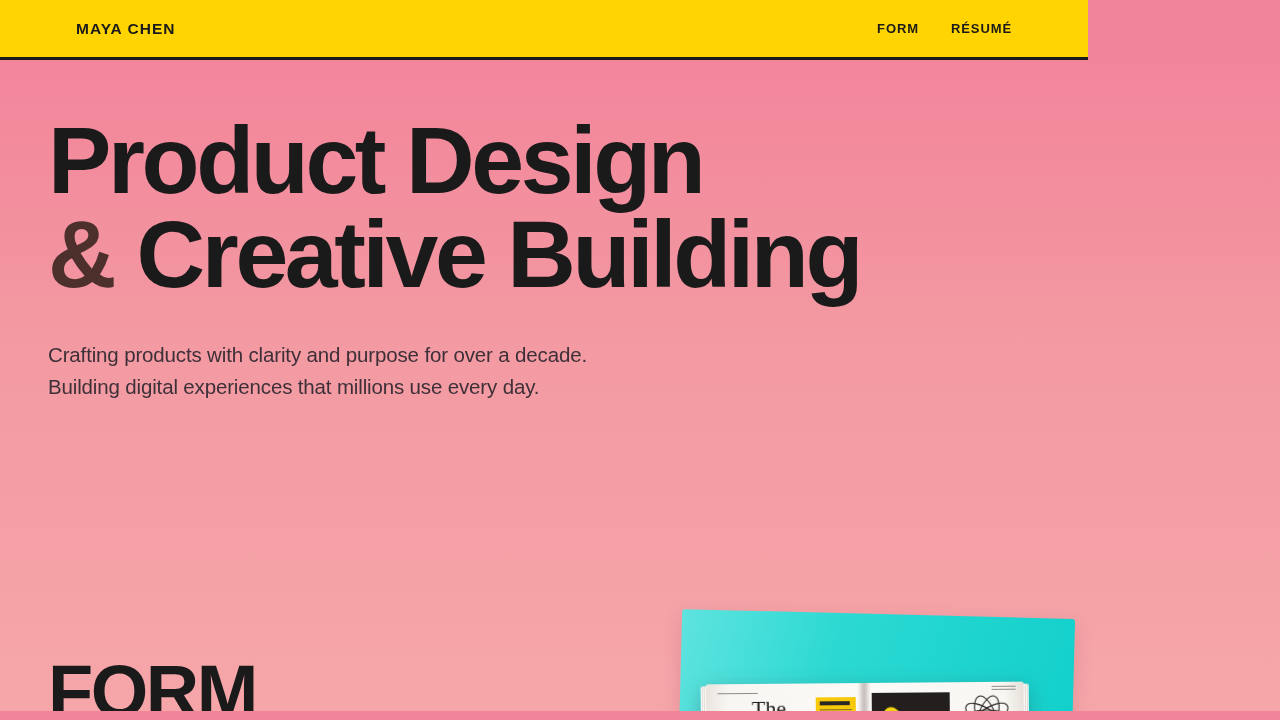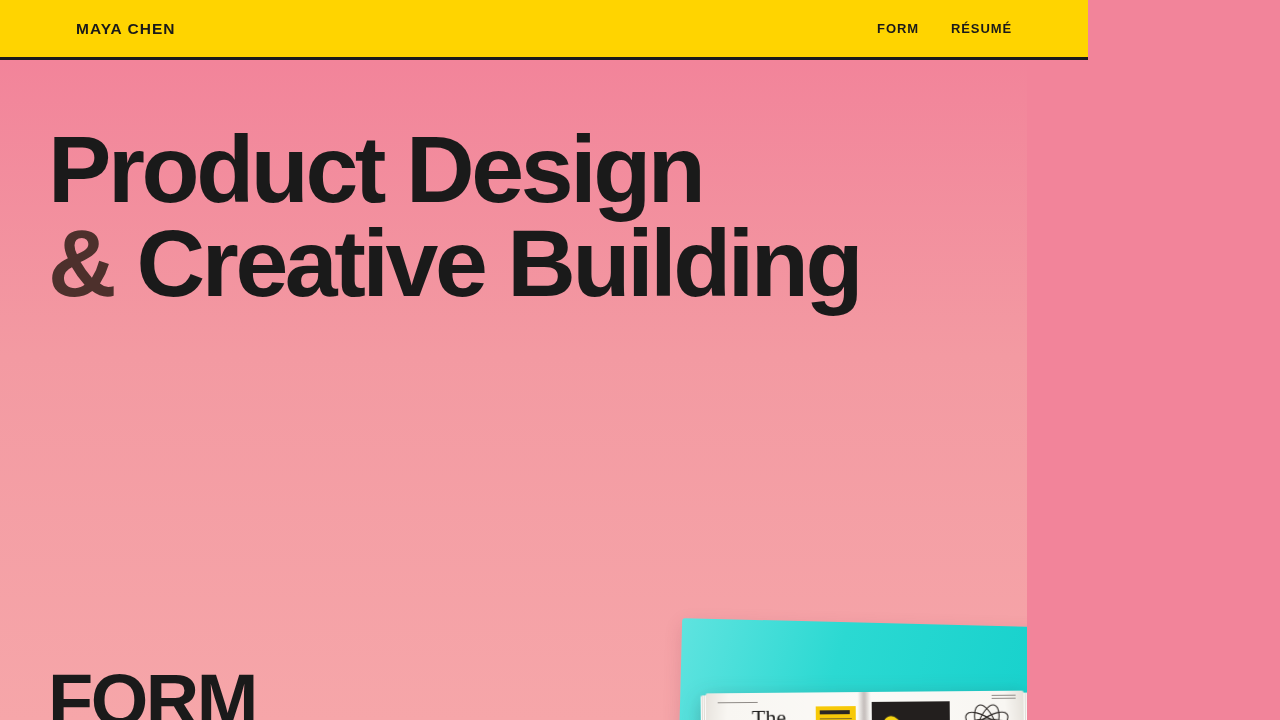--- a/index.html
+++ b/index.html
@@ -50,22 +50,22 @@
     letter-spacing:0.9px;
     color:#1A1A1A;
     text-decoration:none;
     white-space:nowrap;
     cursor:pointer;
   }
 
   
   .hero {
     position:absolute;
-    top:60px; left:0;
-    width:1027px; height:660px;
+    top:51px; left:0;
+    width:1280px; height:660px;
     background:linear-gradient(180deg, #F2849A 0%, #F39AA2 45%, #F6A6A9 100%);
     overflow:hidden;
   }
 
   
   .hero-copy {
     position:absolute;
     left:48px;
     top:62px;
     z-index:10;
@@ -233,20 +233,24 @@
   </header>
 
   <section class="hero">
 
     <div class="hero-copy">
       <h1 class="headline">
         <span class="line">Product Design</span>
         <span class="line"><span class="amp">&amp;</span> <span>Creative Building</span></span>
       </h1>
 
+      <p class="subcopy">
+        <span class="sline">Crafting products with clarity and purpose for over a decade.</span>
+        <span class="sline">Building digital experiences that millions use every day.</span>
+      </p>
     </div>
 
     <div class="bigword">FORM</div>
 
     <div class="composition">
 
       <div class="teal-sheet"></div>
 
       <div class="magazine">
 

